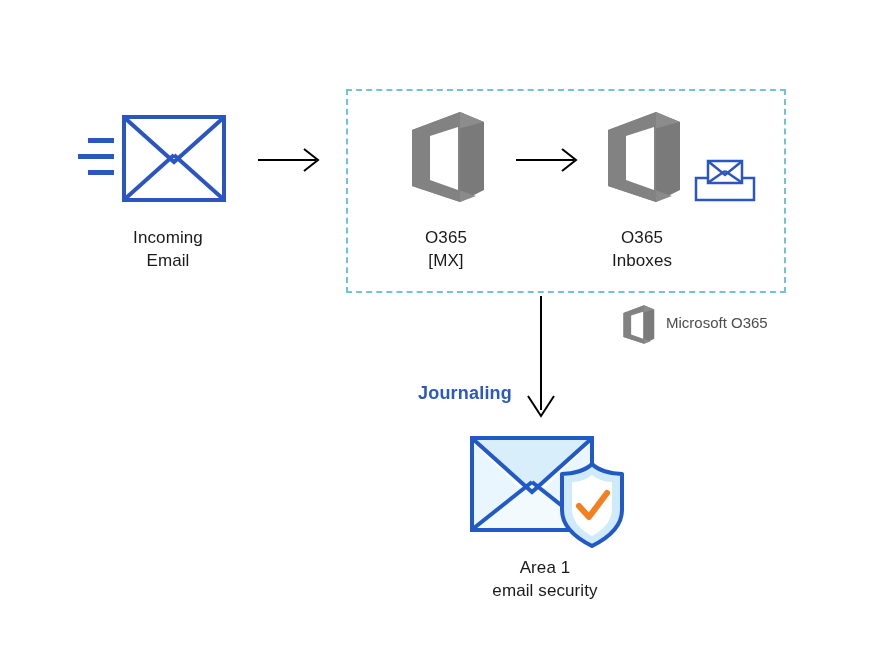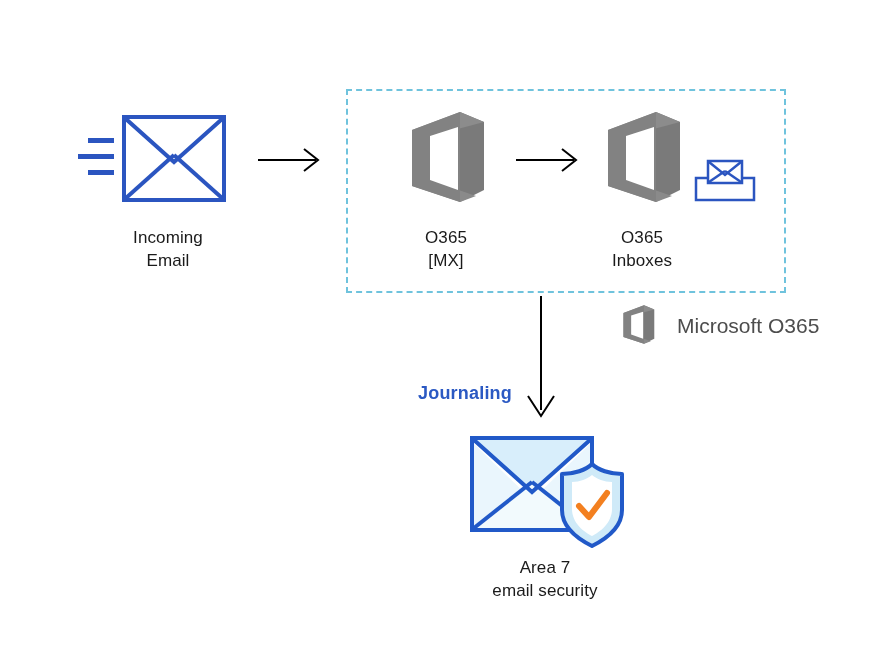--- a/index.html
+++ b/index.html
@@ -32,24 +32,23 @@
     position:absolute;
     color:#2b59c3;
     font-weight:bold;
     font-size:18px;
     font-family:"Liberation Sans", sans-serif;
     letter-spacing:.2px;
   }
   .legend-label{
     position:absolute;
     color:#4d4d4d;
-    font-size:21px;
+    font-size:15px;
     font-family:"Liberation Sans", sans-serif;
     white-space:nowrap;
-    margin-left:11px;
   }
   svg{display:block;overflow:visible;}
 </style>
 </head>
 <body>
 
 <div class="canvas">
 
   <div class="dashed-zone" style="left:346px;top:89px;width:440px;height:204px;"></div>
 
@@ -170,16 +169,16 @@
       <path d="M96 44 C108 44 120 40 126 34 C132 40 144 44 156 44
                L156 80 C156 98 138 110 126 116
                C114 110 96 98 96 80 Z" fill="#cfeaf8" stroke="#2159c8" stroke-width="4" stroke-linejoin="round"></path>
       <path d="M106 52 C114 52 121 49 126 45 C131 49 138 52 146 52
                L146 79 C146 93 134 102 126 106
                C118 102 106 93 106 79 Z" fill="#ffffff"></path>
 
       <path d="M113 76 L123 87 L141 63" fill="none" stroke="#f38020" stroke-width="6" stroke-linecap="round" stroke-linejoin="round"></path>
     </svg>
   </div>
-  <div class="caption" style="left:455px;top:556px;width:180px;">Area 7
+  <div class="caption" style="left:455px;top:556px;width:180px;">Area 1
 email security</div>
 
 </div>
 
 </body></html>

